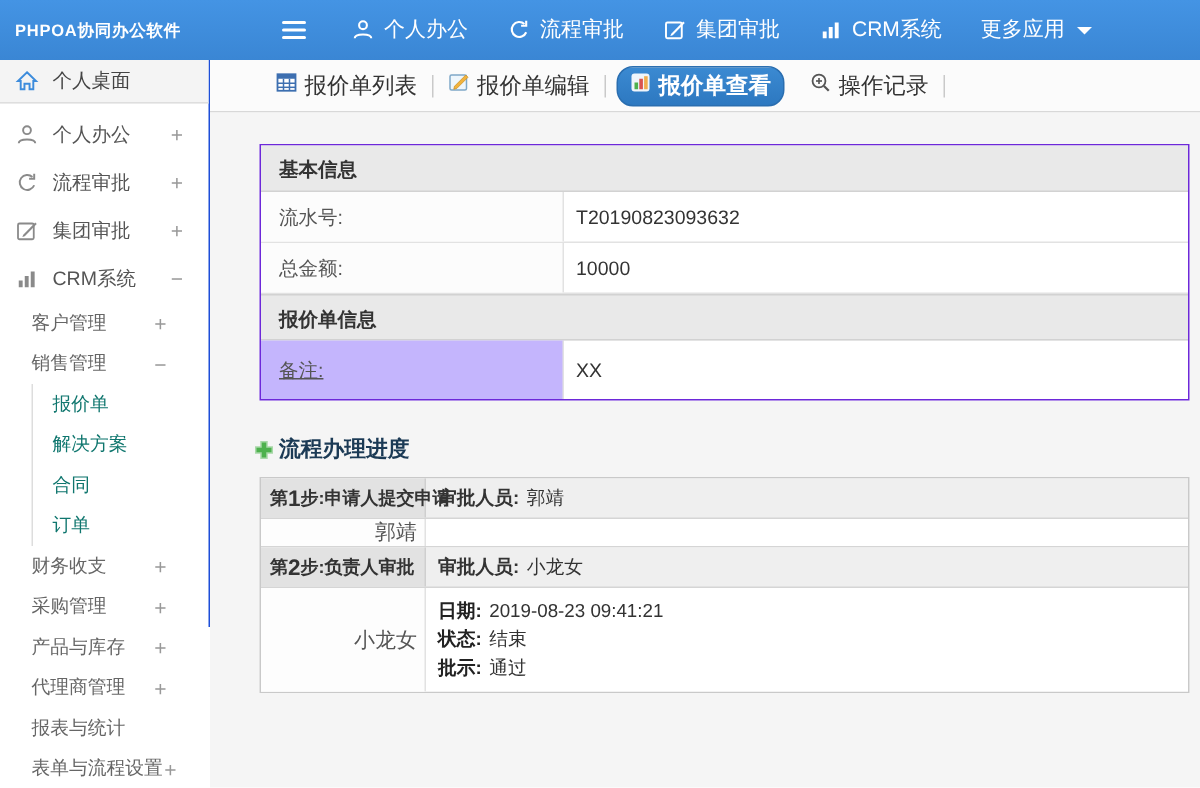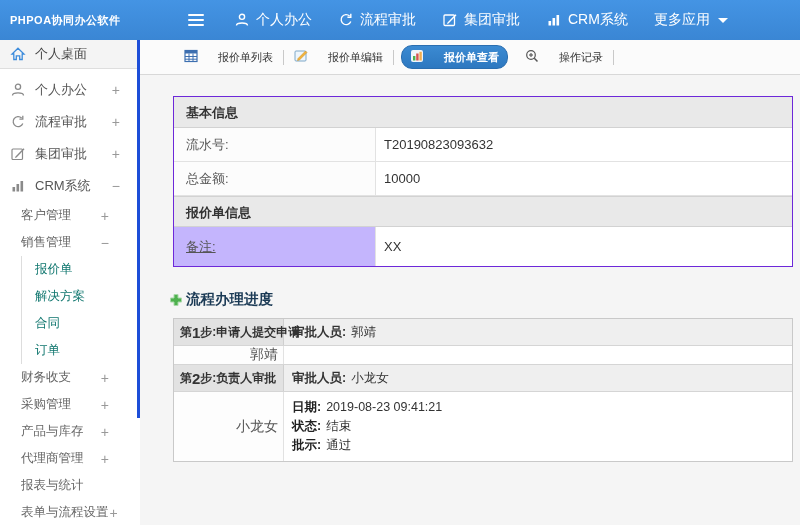--- a/index.html
+++ b/index.html
@@ -13,39 +13,39 @@
   .hamburger { margin-left:36px; width:18px; cursor:pointer; }
   .hamburger span { display:block; width:16px; height:2px; background:#fff; margin:3px 0; border-radius:1px; }
   .topnav { display:flex; align-items:center; margin-left:28px; }
   .topnav-item { display:flex; align-items:center; gap:6px; font-size:14px; margin-right:26px; cursor:pointer; white-space:nowrap; }
   .topnav-item svg { display:block; }
   .caret { width:0; height:0; border-left:5px solid transparent; border-right:5px solid transparent;
     border-top:5px solid #fff; margin-left:2px; }
 
   
   .sidebar { position:absolute; left:0; top:40px; width:140px; height:378px;
-    background:#fff; border-right:3px solid #1d4ed8; }
+    background:#fff; border-right:1px solid #1d4ed8; }
   .side-item { position:relative; display:flex; align-items:center; color:#555; cursor:pointer; }
   .side-item .sicon { width:16px; height:16px; margin-right:9px; flex:0 0 16px; }
   .desktop { height:29px; background:#f4f4f4; border-bottom:1px solid #dedede;
     padding-left:10px; font-size:13px; color:#444; }
   .side-group { margin-top:5px; }
   .lv1 { height:32px; padding-left:10px; font-size:13px; }
   .lv2 { height:27px; padding-left:21px; font-size:12.5px; color:#666; }
   .sub3-group { margin-left:21px; border-left:1px solid #ddd; }
   .lv3 { height:27px; padding-left:13px; font-size:12.5px; color:#0f766e; }
   .expander { position:absolute; font-size:14px; color:#999; top:50%; transform:translateY(-52%); }
   .lv1 .expander { right:17px; }
   .lv2 .expander { right:28px; }
 
   
   .main { position:absolute; left:140px; top:40px; width:660px; height:485px; }
   .tabbar { height:35px; background:#fbfbfb; border-bottom:1px solid #d8d8d8;
     display:flex; align-items:center; padding-left:34px; }
-  .tab { display:flex; align-items:center; gap:20px; font-size:11px; color:#333;
+  .tab { display:flex; align-items:center; gap:5px; font-size:15px; color:#333;
     padding:0 10px; cursor:pointer; white-space:nowrap; }
   .tab.active { background:linear-gradient(#3b8ad2,#2d78c0); color:#fff; font-weight:bold;
     border-radius:11px; border:1px solid #2a6eb0; padding:3px 8px; margin:0 7px; }
   .tabsep { width:1px; height:15px; background:#c9c9c9; }
 
   
   .content { height:450px; background:#f5f5f5; padding:21px 0 0 33px; }
   .info-table { width:620px; background:#fff; border:1px solid #6d28d9; font-size:13px; }
   .section-header { height:31px; line-height:31px; background:#e9e9e9;
     border-bottom:1px solid #d2d2d2; font-weight:bold; color:#333; padding-left:12px; }

